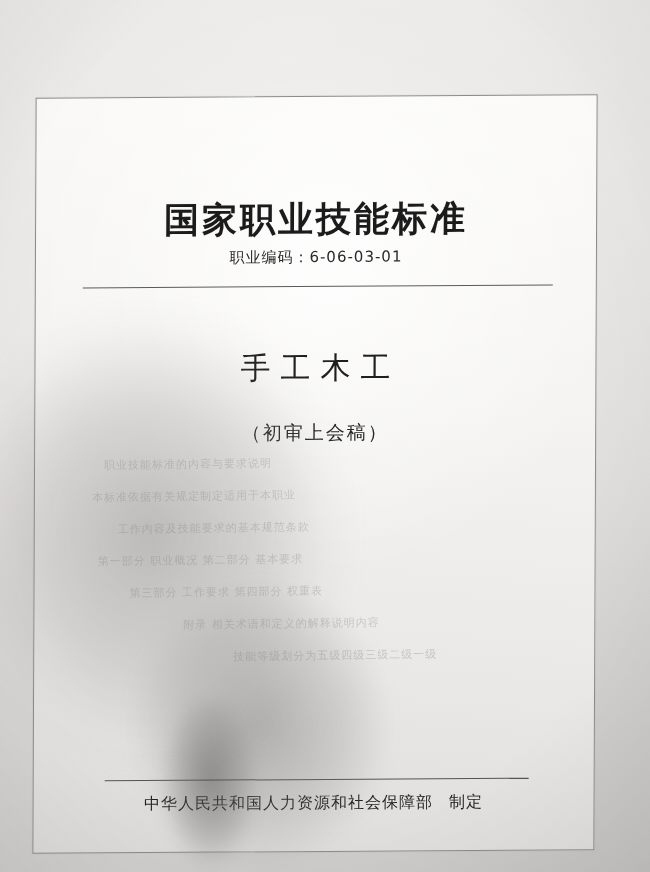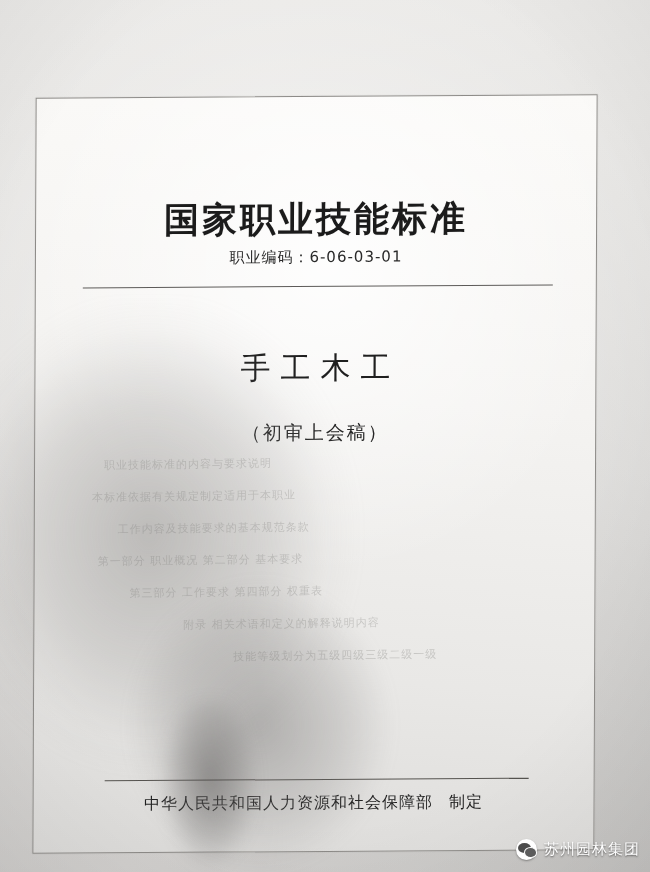--- a/index.html
+++ b/index.html
@@ -289,18 +289,14 @@
 
     </div>
   </div>
 
   <div id="shadow-blob"></div>
   <div id="shadow-blob2"></div>
   <div id="shadow-finger"></div>
 
   <div id="vignette"></div>
 
-  <div id="watermark">
-    <span class="wechat"></span>
-    <span>苏州园林集团</span>
-  </div>
 
 </div>
 
 </body></html>

